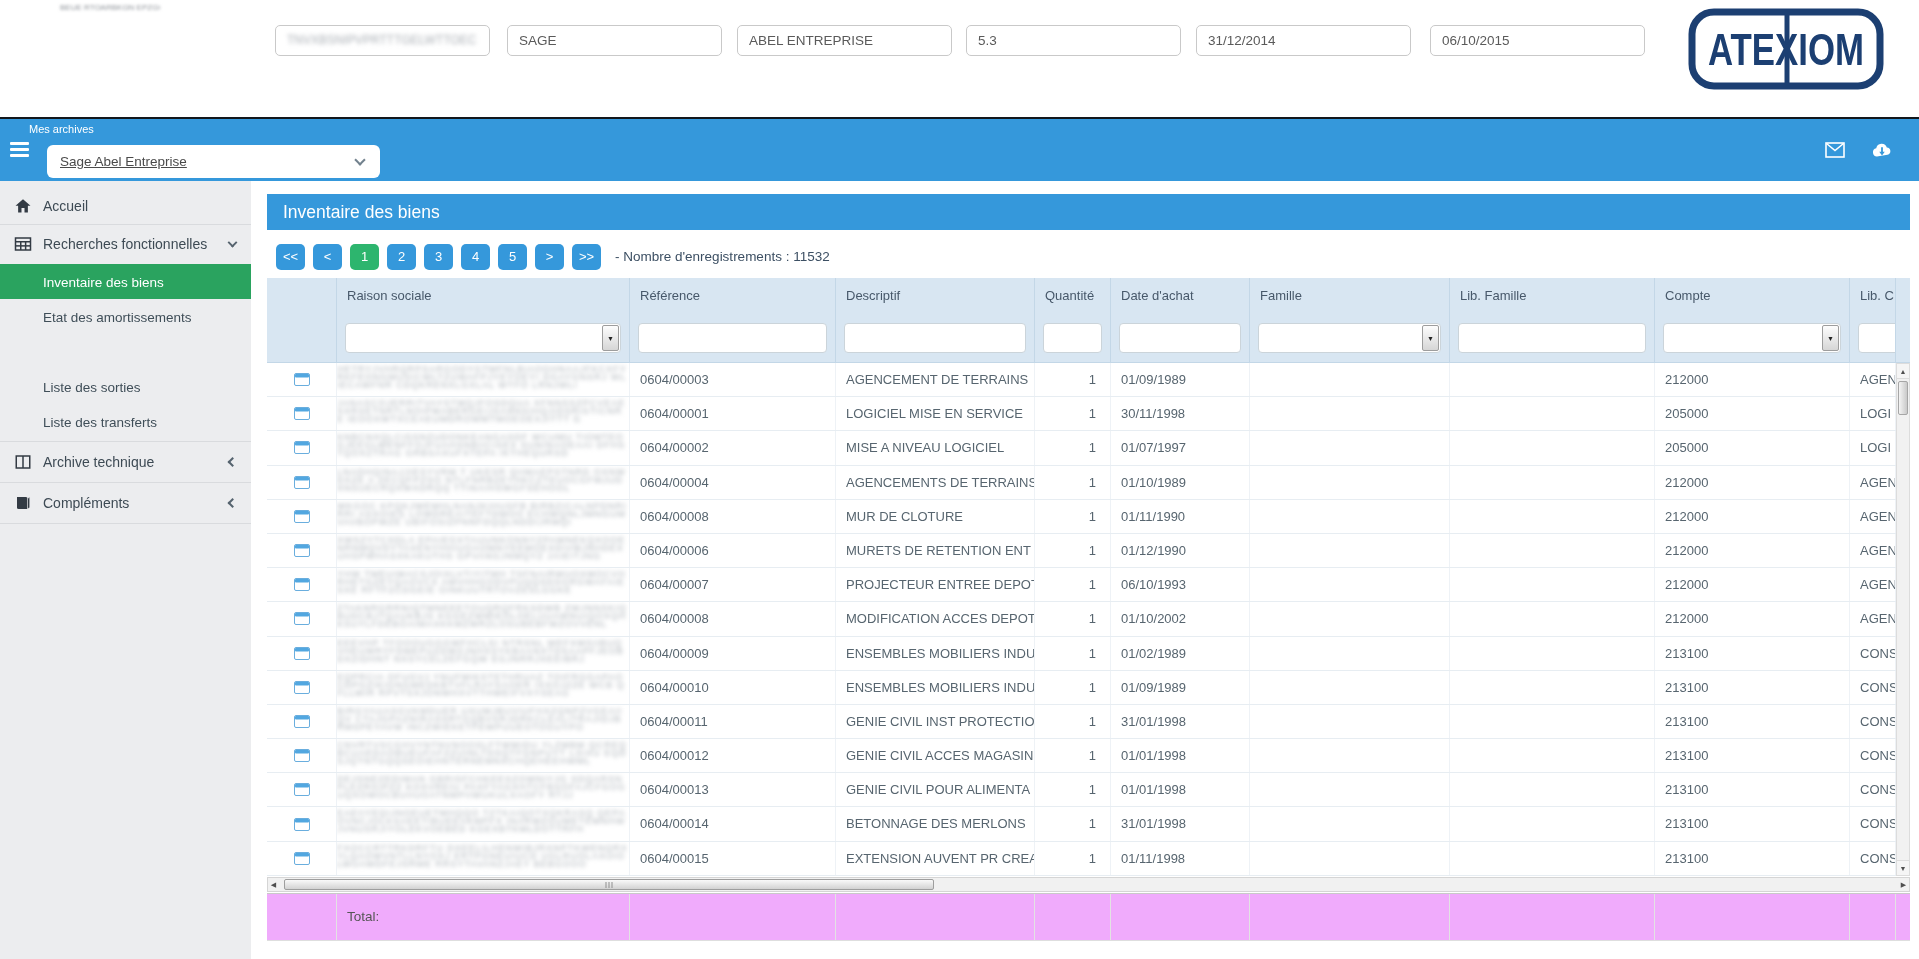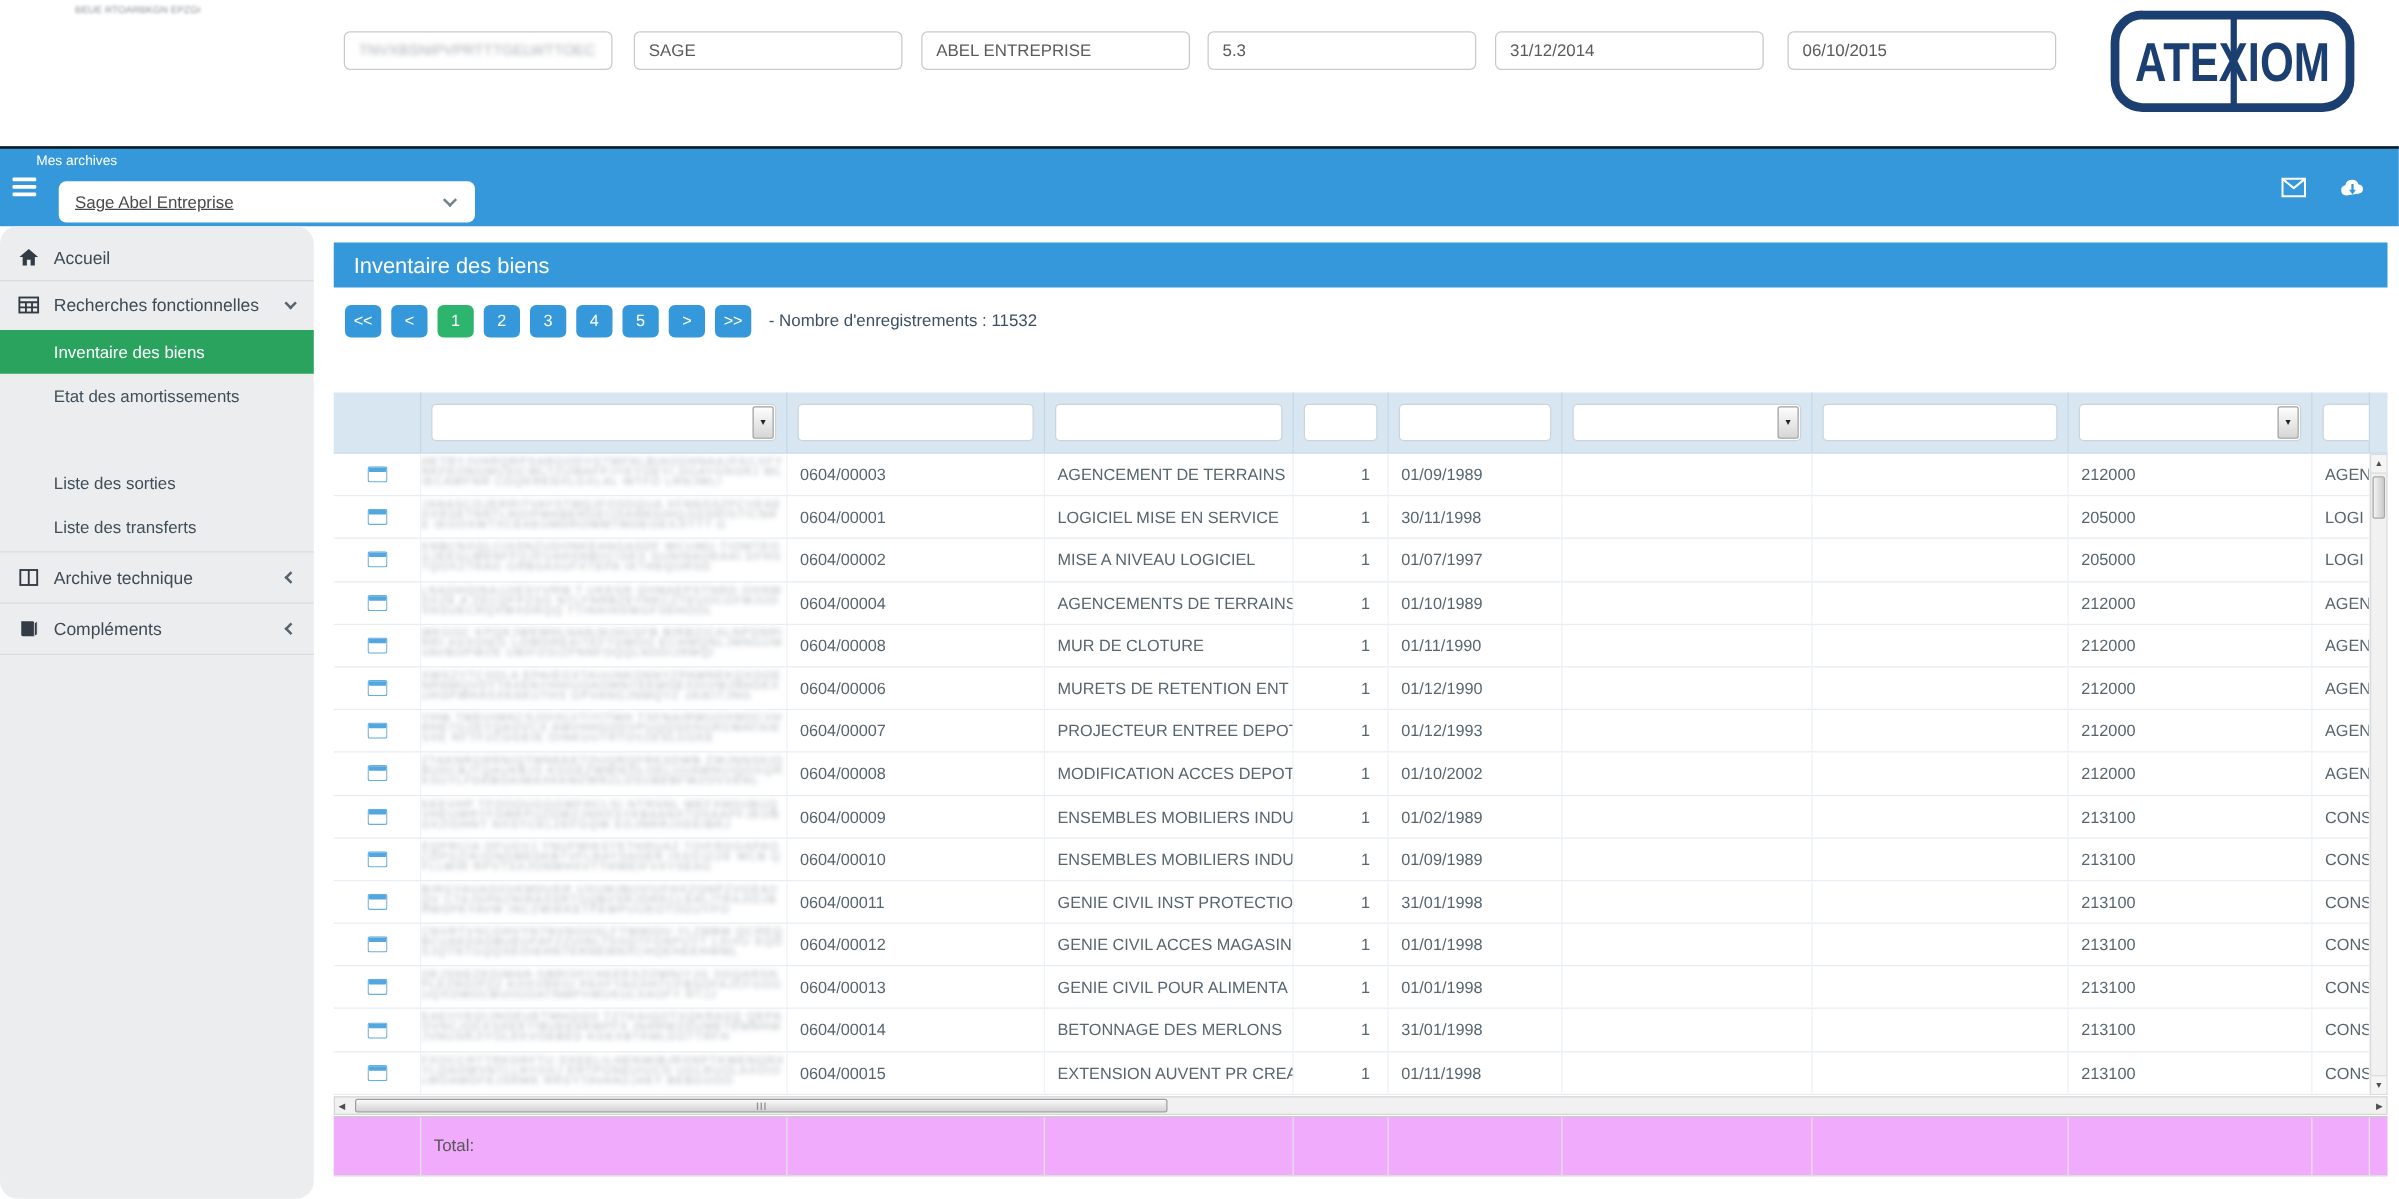--- a/index.html
+++ b/index.html
@@ -25,21 +25,21 @@
   #hamburger { left:10px; top:23px; width:19px; height:15px; cursor:pointer; }
   #hamburger span { display:block; height:3px; background:#fff; margin-bottom:3px; border-radius:1px; }
   #archives-label { left:29px; top:4px; color:#fff; font-size:11px; }
   #archive-select { left:47px; top:26px; width:333px; height:33px; background:#fff;
     border-radius:6px; font-size:13.5px; color:#4a4a4a; line-height:33px; padding-left:13px; cursor:pointer;text-decoration:underline; }
   #archive-select .chev { position:absolute; right:16px; top:11px; width:8px; height:8px;
     border-right:2px solid #72828e; border-bottom:2px solid #72828e; transform:rotate(45deg); }
   .nav-ic { top:20px; width:22px; height:22px; cursor:pointer; }
 
   
-  #sidebar { left:0; top:181px; width:251px; height:778px; background:#ecedef;border-radius:14px; }
+  #sidebar { left:0; top:181px; width:251px; height:778px; background:#ecedef; }
   .s-item { position:absolute; left:0; width:251px; color:#3d4a54; font-size:14px; cursor:pointer; }
   .s-item .lbl { position:absolute; left:43px; top:50%; transform:translateY(-50%); white-space:nowrap; }
   .s-item svg { position:absolute; left:14px; top:50%; transform:translateY(-50%); }
   .s-div { position:absolute; left:0; width:251px; height:1px; background:#d9dbde; }
   .sub { font-size:13.5px; color:#3f4e58; }
   .sub .lbl { left:43px; }
   .sub.sel { background:#2aa35f; }
   .sub.sel .lbl { color:#fff; }
   .chev-down, .chev-left { position:absolute; right:15px; top:50%; width:7px; height:7px; }
   .chev-down { border-right:2px solid #55636e; border-bottom:2px solid #55636e;
@@ -217,20 +217,32 @@
   <div class="pbtn">3</div>
   <div class="pbtn">4</div>
   <div class="pbtn">5</div>
   <div class="pbtn">&gt;</div>
   <div class="pbtn">&gt;&gt;</div>
   <div id="rec-text">- Nombre d'enregistrements : 11532</div>
 </div>
 
 <div id="table-wrap" class="abs">
 
+  <div id="thead" class="grid">
+    <div class="th"></div>
+    <div class="th">Raison sociale</div>
+    <div class="th">Référence</div>
+    <div class="th">Descriptif</div>
+    <div class="th">Quantité</div>
+    <div class="th">Date d'achat</div>
+    <div class="th">Famille</div>
+    <div class="th">Lib. Famille</div>
+    <div class="th">Compte</div>
+    <div class="th">Lib. C</div>
+  </div>
 
   <div id="tfilter" class="grid">
     <div class="fc"></div>
     <div class="fc">
       <div class="f-select">
           <div class="arrow-box">▼</div>
         </div>
     </div>
     <div class="fc">
         <input class="f-input" style="">
@@ -389,21 +401,21 @@
         <rect x="0.5" y="0.5" width="15" height="12" rx="1.5" fill="#fff" stroke="#6aaede"></rect>
         <rect x="1" y="1" width="14" height="3.5" rx="1" fill="#52a7e0"></rect>
       </svg>
     </div>
     <div class="cell c-raison">
           <span class="r-noise">YHW TMEUIMACSJOIXLVTIYITMH TSFNAIRWUOXMOCVHRHETGZEYQAOVCX  AMVHHGODVPUQQSDSGRGWAFAIESXE  RFTFZCDGEIE OINKUUTRTOVZESLGGKE</span>
         </div>
     <div class="cell">0604/00007</div>
     <div class="cell">PROJECTEUR ENTREE DEPOT</div>
     <div class="cell c-qty">1</div>
-    <div class="cell">01/12/1993</div>
+    <div class="cell">06/10/1993</div>
     <div class="cell"></div>
     <div class="cell"></div>
     <div class="cell">212000</div>
     <div class="cell">AGEN</div>
   </div>
 
   <div class="trow grid">
     <div class="cell c-icon">
       <svg class="win-icon" width="16" height="13" viewBox="0 0 16 13">
         <rect x="0.5" y="0.5" width="15" height="12" rx="1.5" fill="#fff" stroke="#6aaede"></rect>

